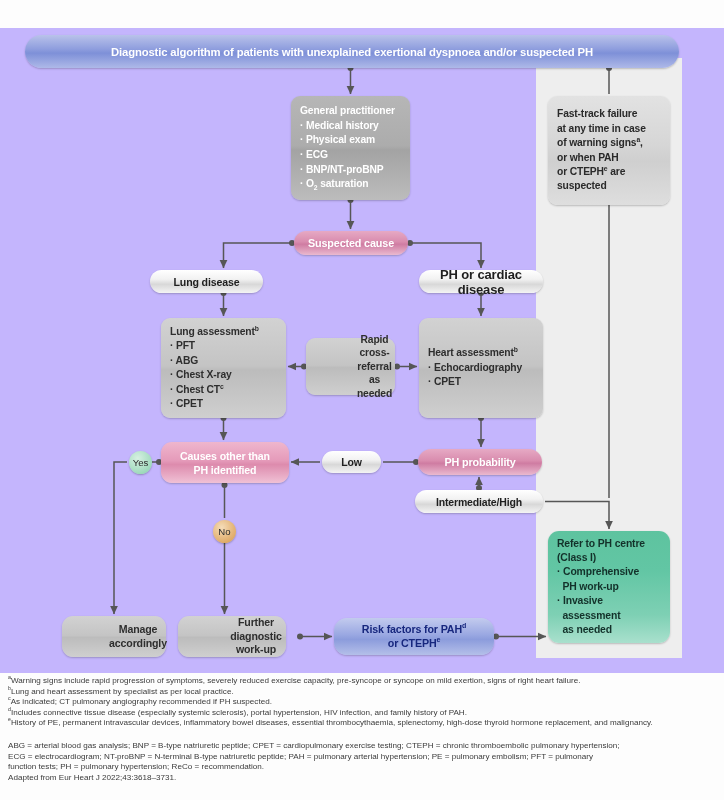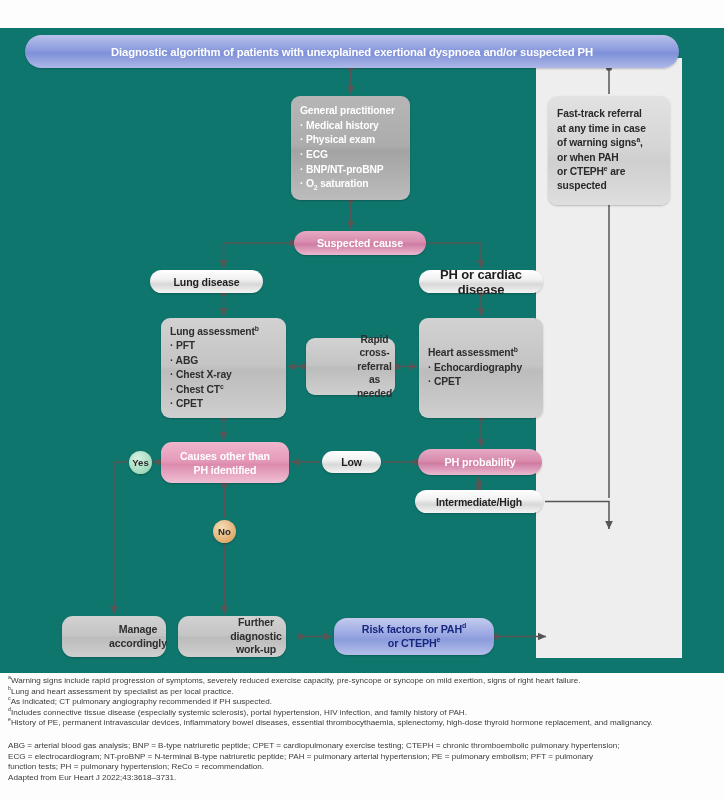--- a/index.html
+++ b/index.html
@@ -34,21 +34,21 @@
     line-height: 14px;
   }
 
   
   .canvas {
     position: absolute;
     left: 0;
     top: 28px;
     width: 724px;
     height: 645px;
-    background: #0f766e;
+    background: #c4b5fd;
   }
   .band-right {
     position: absolute;
     left: 536px;
     top: 30px;
     width: 146px;
     height: 600px;
     background: #eeeeee;
   }
 
@@ -137,21 +137,21 @@
     width: 122px; height: 109px;
     border-radius: 9px;
     background: linear-gradient(to bottom, #e2e2e2 0%, #d6d6d6 45%, #cfcfcf 60%, #dedede 100%);
     color: #2a2a2a;
     font-size: 10.3px;
     line-height: 14.4px;
     padding: 7px 0 7px 9px;
   }
   .suspected {
     left: 294px; top: 203px;
-    width: 132px; height: 24px;
+    width: 114px; height: 24px;
     border-radius: 12px;
     font-size: 10.8px;
     text-align: center;
     align-items: center;
     justify-content: center;
   }
   .lung-dis {
     left: 150px; top: 242px;
     width: 113px; height: 23px;
     border-radius: 12px;
@@ -262,21 +262,21 @@
   }
 
   
   .badge {
     position: absolute;
     width: 23px; height: 23px;
     border-radius: 50%;
     display: flex;
     align-items: center; justify-content: center;
     font-size: 9.6px;
-    font-weight: bold;
+    font-weight: normal;
     color: #2b2b2b;
     box-shadow: 0 1px 2px rgba(0,0,0,0.25);
     z-index: 5;
   }
   .badge-yes {
     left: 129px; top: 423px;
     background: radial-gradient(circle at 38% 32%, #d7f0e2 0%, #a8ddc2 60%, #86cfab 100%);
   }
   .badge-no {
     left: 213px; top: 492px;
@@ -377,21 +377,21 @@
     <div class="node n-grey-dark gp-box">
       <span class="ln">General practitioner</span>
       <span class="ln">· Medical history</span>
       <span class="ln">· Physical exam</span>
       <span class="ln">· ECG</span>
       <span class="ln">· BNP/NT-proBNP</span>
       <span class="ln"><span>· O</span><sub>2</sub><span> saturation</span></span>
     </div>
 
     <div class="node fast-box">
-      <span class="ln">Fast-track referral</span>
+      <span class="ln">Fast-track failure</span>
       <span class="ln">at any time in case</span>
       <span class="ln"><span>of warning signs</span><sup>a</sup><span>,</span></span>
       <span class="ln">or when PAH</span>
       <span class="ln"><span>or CTEPH</span><sup>e</sup><span> are</span></span>
       <span class="ln">suspected</span>
     </div>
 
     <div class="node n-pink suspected">
       <span>Suspected cause</span>
     </div>
@@ -435,20 +435,29 @@
     </div>
 
     <div class="node n-white inter-high">
       <span>Intermediate/High</span>
     </div>
 
     <div class="node n-pink ph-prob">
       <span>PH probability</span>
     </div>
 
+    <div class="node n-green refer">
+      <span class="ln">Refer to PH centre</span>
+      <span class="ln">(Class I)</span>
+      <span class="ln">· Comprehensive</span>
+      <span class="ln">&nbsp; PH work-up</span>
+      <span class="ln">· Invasive</span>
+      <span class="ln">&nbsp; assessment</span>
+      <span class="ln">&nbsp; as needed</span>
+    </div>
 
     <div class="node n-grey-mid manage">
       <span class="ln">Manage</span>
       <span class="ln">accordingly</span>
     </div>
 
     <div class="node n-grey-mid further">
       <span class="ln">Further</span>
       <span class="ln">diagnostic work-up</span>
     </div>

